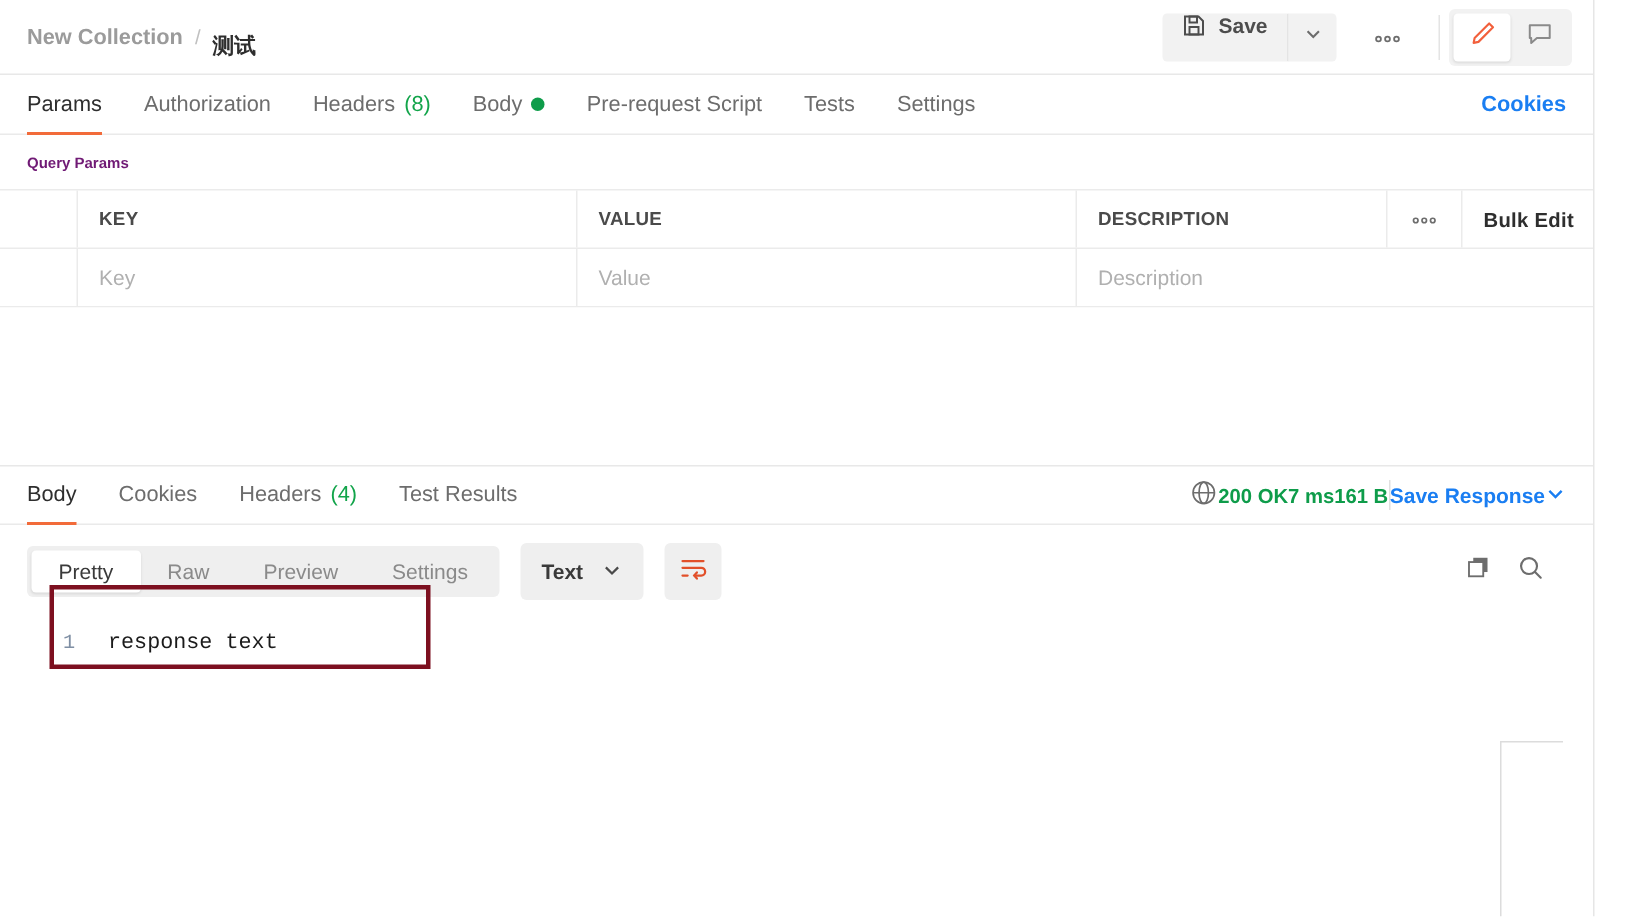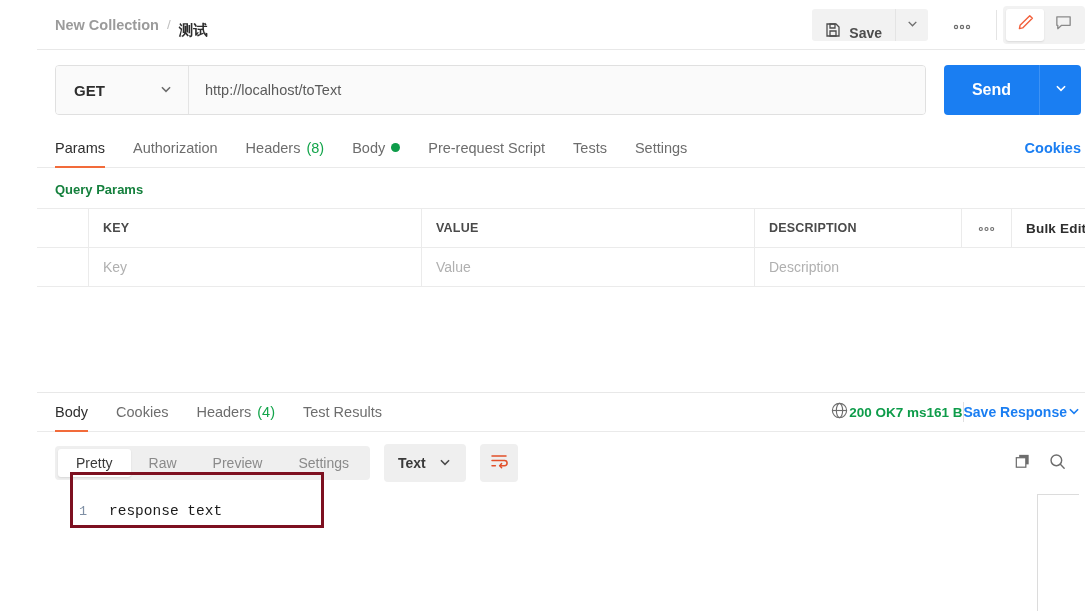--- a/index.html
+++ b/index.html
@@ -3,21 +3,21 @@
 <meta charset="utf-8">
 <style>
   * { box-sizing: border-box; margin: 0; padding: 0; }
   html, body {
     width: 1085px; height: 611px;
     font-family: "Liberation Sans", sans-serif;
     background: #ffffff;
     color: #2e2e2e;
     overflow: hidden;
   }
-  .app { position: relative; width: 902px; height: 611px; display: flex; padding-left: 37px; }
+  .app { position: relative; width: 902px; height: 611px; display: flex; }
   .main-col { width: 1062px; height: 611px; position: relative; background:#fff; }
   .right-rail {
     width: 23px; height: 611px; background:#fff;
     border-left: 1px solid #e6e6e6;
     display:flex; flex-direction:column; align-items:flex-start;
     padding-top: 14px; gap: 26px; overflow:hidden;
   }
   .rail-icon { width: 18px; height: 18px; margin-left: 6px; color:#9a9a9a; opacity:.85; }
   .rail-sep { width: 23px; height: 1px; background:#ededed; }
 
@@ -25,21 +25,21 @@
   .header {
     height: 50px; display:flex; align-items:center;
     border-bottom: 1px solid #e8e8e8; padding-left: 18px;
   }
   .crumb { font-size: 14.5px; color:#9b9b9b; font-weight:600; }
   .crumb-sep { font-size: 13.5px; color:#c0c0c0; margin: 0 8px; }
   .crumb-cur { font-size: 14.5px; color:#2e2e2e; font-weight:700;margin-top:12px; }
   .header-right { margin-left:auto; display:flex; align-items:center; height:100%; }
   .save-group { display:flex; align-items:center; margin-right:6px; }
   .save-btn {
-    display:flex; align-items:flex-end; gap:8px;
+    display:flex; align-items:flex-start; gap:8px;
     background:#f2f2f2; border-radius:3px 0 0 3px;
     height:32px; padding: 0 13px; font-size:14px; font-weight:700; color:#4d4d4d;
     cursor:pointer;
   }
   .save-caret {
     background:#f2f2f2; height:32px; width:33px; border-radius:0 3px 3px 0;
     display:flex; align-items:center; justify-content:center; cursor:pointer;
     border-left:1px solid #e4e4e4;
   }
   .dots-btn {
@@ -87,21 +87,21 @@
   }
   .tab.active { color:#2e2e2e; }
   .tab.active::after {
     content:""; position:absolute; left:0; right:0; bottom:-1px; height:2.5px; background:#f26b3a;
   }
   .count { color:#12a44a; font-size:14.5px; }
   .green-dot { width:9px; height:9px; border-radius:50%; background:#0e9c4a; display:inline-block; }
   .cookies-link { margin-left:auto; font-size:14.5px; color:#1a7ef2; font-weight:700; cursor:pointer; }
 
   
-  .qp-label { padding: 14px 18px 11px 18px; font-size:13px; font-weight:700; color:#15803d; }
+  .qp-label { padding: 14px 18px 11px 18px; font-size:10px; font-weight:700; color:#701a75; }
   .table { border-top:1px solid #ebebeb; }
   .trow { display:flex; height:39px; border-bottom:1px solid #ebebeb; }
   .trow.head { font-size:12.5px; font-weight:700; color:#4a4a4a; letter-spacing:.2px; }
   .cell { display:flex; align-items:center; padding-left:14px; border-right:1px solid #ebebeb; height:100%; }
   .c-check { width:52px; padding:0; border-right:1px solid #ebebeb; }
   .c-key { width:333px; }
   .c-val { width:333px;text-align:center; }
   .c-desc { width:207px; }
   .c-dots { width:50px; justify-content:center; padding-left:0; color:#6d6d6d; cursor:pointer; }
   .c-bulk { flex:1; border-right:none; font-weight:700; color:#2e2e2e; cursor:pointer; font-size:13.5px; padding-left:14px;}
@@ -207,43 +207,20 @@
               <svg width="19" height="19" viewBox="0 0 20 20" fill="none" stroke="#8a8a8a" stroke-width="1.4" stroke-linejoin="round">
                 <path d="M3 4h14v9H8l-4 3.5V13H3z"></path>
               </svg>
             </span>
           </div>
         </div>
         <div style="width:14px"></div>
       </div>
     </div>
 
-    <div class="urlbar">
-      <div class="method-url">
-        <div class="method">
-          <span>GET</span>
-          <span>
-            <svg width="14" height="14" viewBox="0 0 12 12" fill="none" stroke="#6d6d6d" stroke-width="1.3">
-              <path d="M2.5 4.5L6 8l3.5-3.5"></path>
-            </svg>
-          </span>
-        </div>
-        <div class="url-input" placeholder="Enter request URL">http://localhost/toText</div>
-      </div>
-      <div class="send-group">
-        <div class="send-btn">Send</div>
-        <div class="send-caret">
-          <span>
-            <svg width="14" height="14" viewBox="0 0 12 12" fill="none" stroke="#ffffff" stroke-width="1.4">
-              <path d="M2.5 4.5L6 8l3.5-3.5"></path>
-            </svg>
-          </span>
-        </div>
-      </div>
-    </div>
 
     <div class="req-tabs">
       <div class="tab active">
         <span>Params</span>
       </div>
       <div class="tab">
         <span>Authorization</span>
       </div>
       <div class="tab">
         <span>Headers</span>

